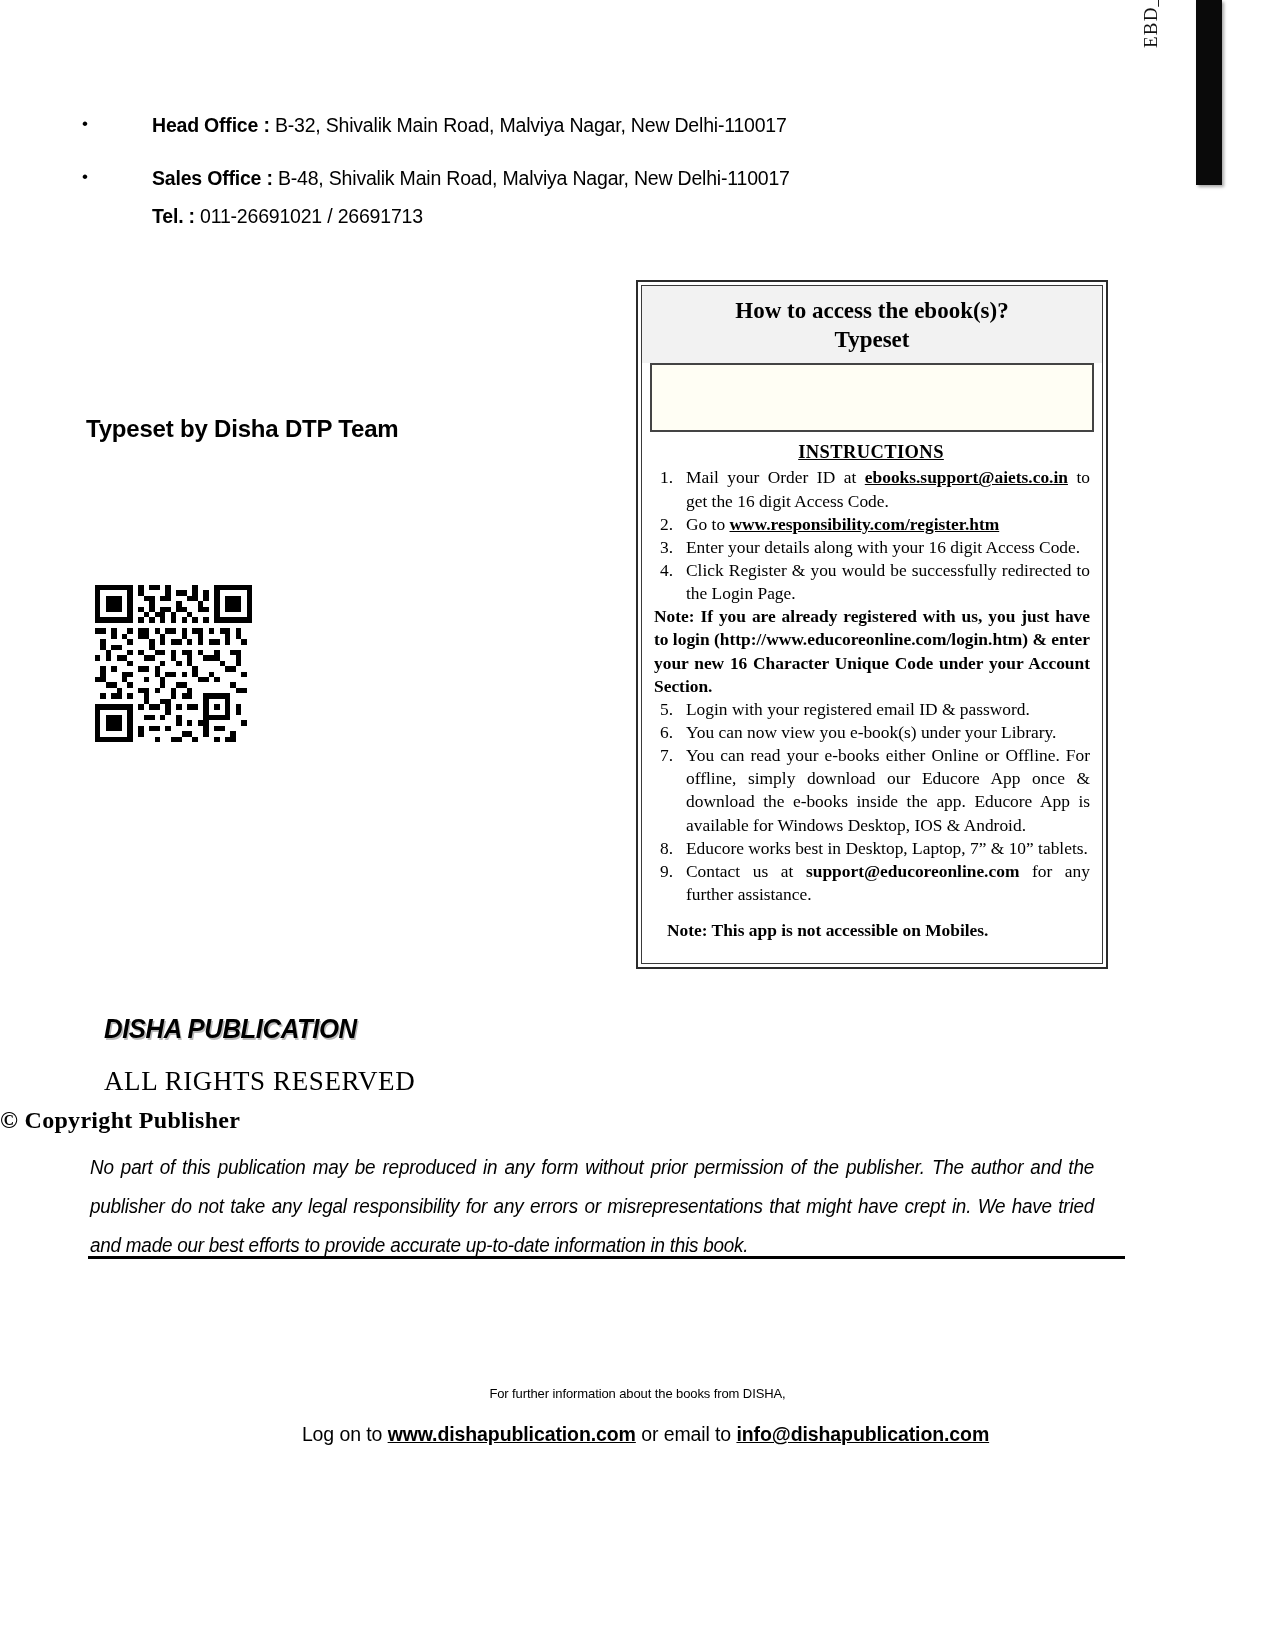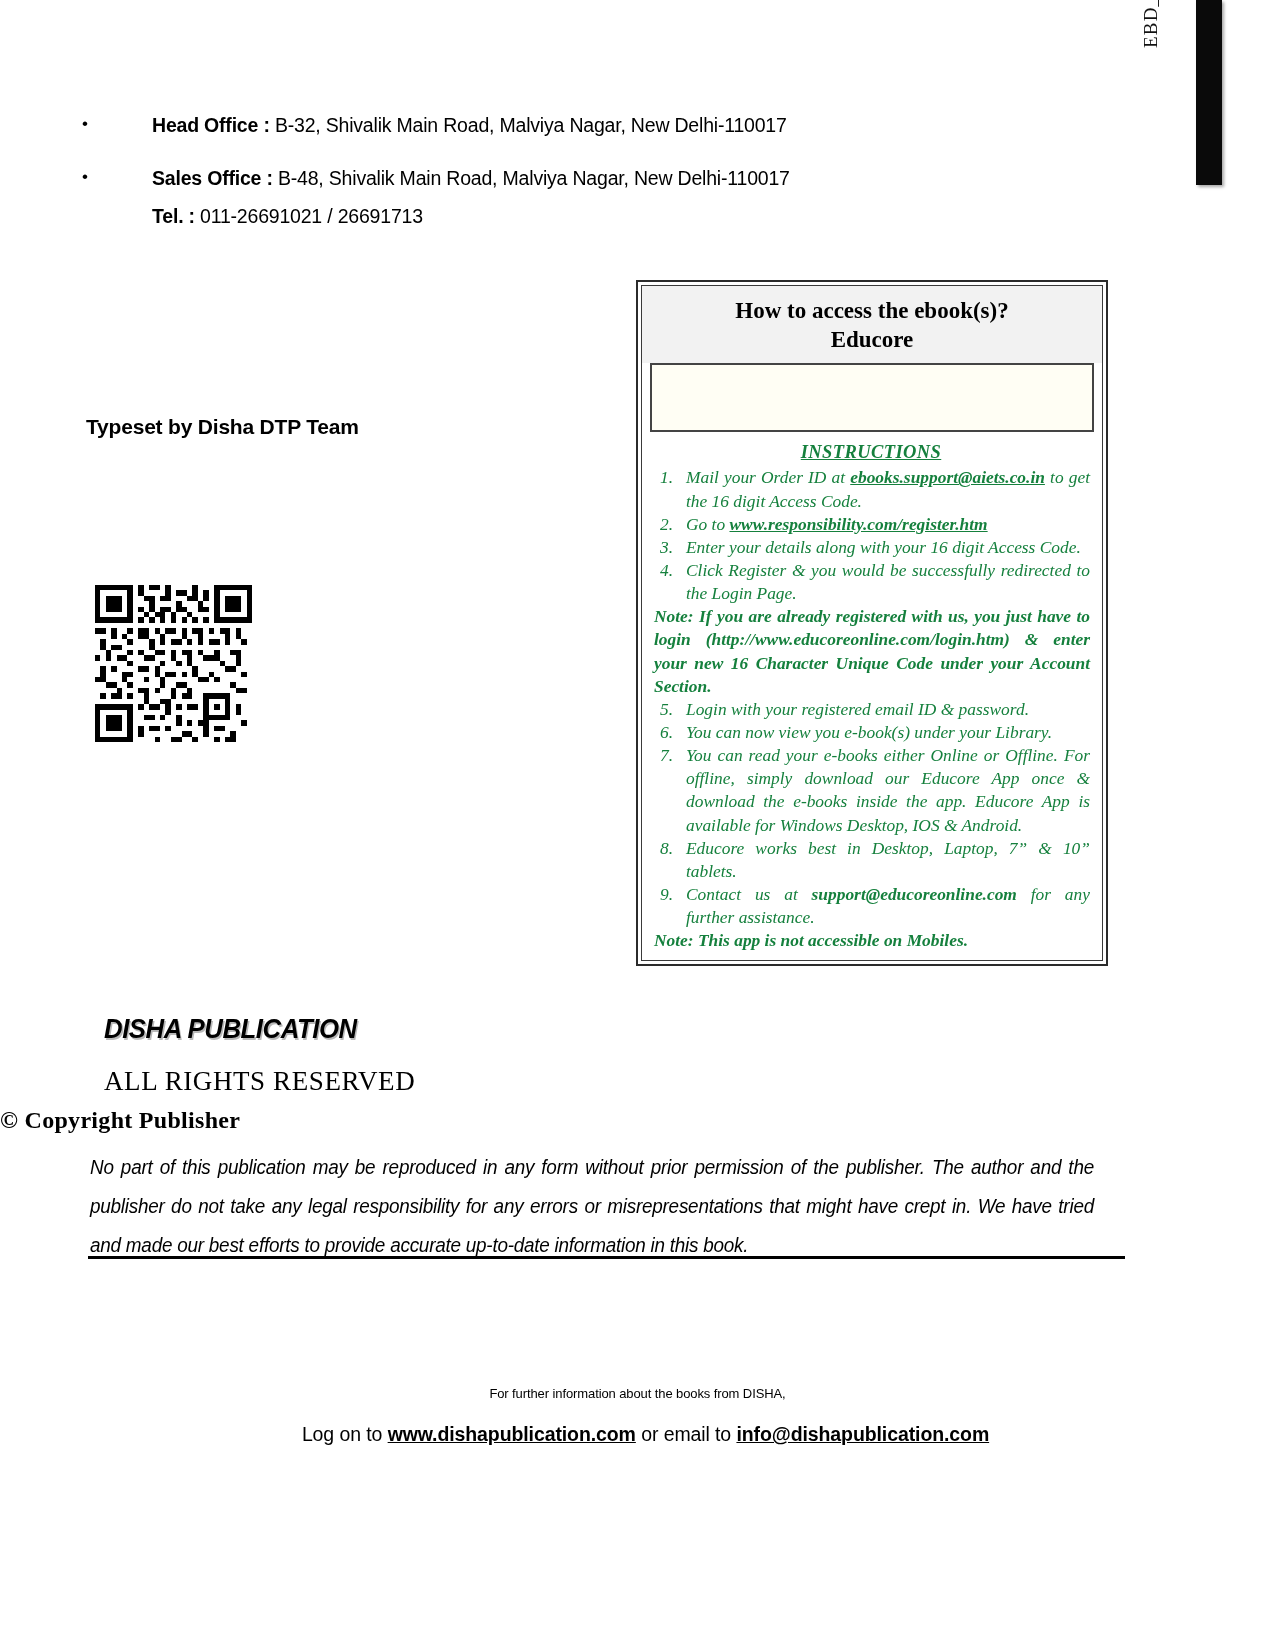--- a/index.html
+++ b/index.html
@@ -75,21 +75,21 @@
     font-size: 19.5px;
     letter-spacing: -0.2px;
     white-space: nowrap;
   }
 
   
   #typeset-line {
     position: absolute;
     top: 415px;
     left: 86px;
-    font-size: 21px;
+    font-size: 24px;
     font-weight: bold;
     letter-spacing: -0.2px;
   }
 
   
   #qr-code {
     position: absolute;
     top: 585px;
     left: 95px;
     width: 157px;
@@ -125,22 +125,21 @@
     margin: 0 8px 6px 8px;
     height: 65px;
     border: 2px solid #444;
     background: #fffef4;
   }
   #instructions-wrap {
     padding: 2px 12px 8px 10px;
     font-family: "Liberation Serif", serif;
     font-size: 17.4px;
     line-height: 1.33;
-    color: #15803d;
-    font-style: italic;
+    color: #000000;
   }
   #instructions-title {
     text-align: center;
     font-weight: bold;
     text-decoration: underline;
     font-size: 18.5px;
     letter-spacing: 0.4px;
     margin-bottom: 2px;
   }
   .instr-item {
@@ -173,21 +172,21 @@
   .note-para {
     font-weight: bold;
     text-align: justify;
     text-justify: inter-word;
     margin: 0;
     padding-left: 2px;
   }
   .note-last {
     font-weight: bold;
     text-align: left;
-    margin: 0;
+    margin: 13px;
     padding-left: 2px;
   }
 
   
   #disha-logo {
     position: absolute;
     top: 1013px;
     left: 104px;
     font-size: 28px;
     font-weight: bold;
@@ -446,21 +445,21 @@
         <rect x="24" y="28" width="2" height="1"></rect>
     </g>
   </svg>
 </div>
 
 <div id="ebook-box">
   <div id="ebook-box-inner">
 
     <div id="ebook-header">
       <div>How to access the ebook(s)?</div>
-      <div>Educore</div>
+      <div>Typeset</div>
     </div>
 
     <div id="access-code-box"></div>
 
     <div id="instructions-wrap">
       <div id="instructions-title">INSTRUCTIONS</div>
 
       <div class="instr-item">
         <div class="instr-num">1.</div>
         <div class="instr-text"><span>Mail your Order ID at </span><span class="lnk">ebooks.support@aiets.co.in</span><span> to get the 16 digit Access Code.</span></div>

